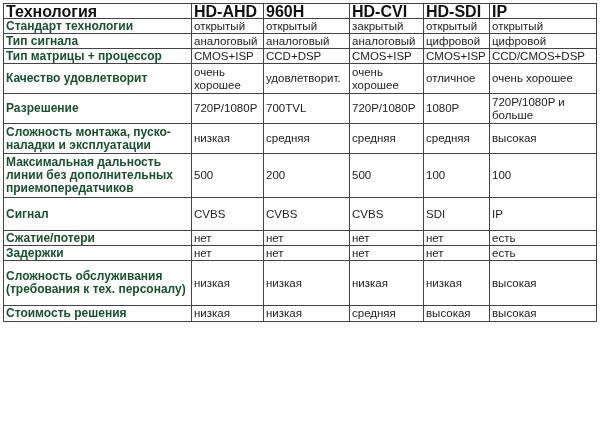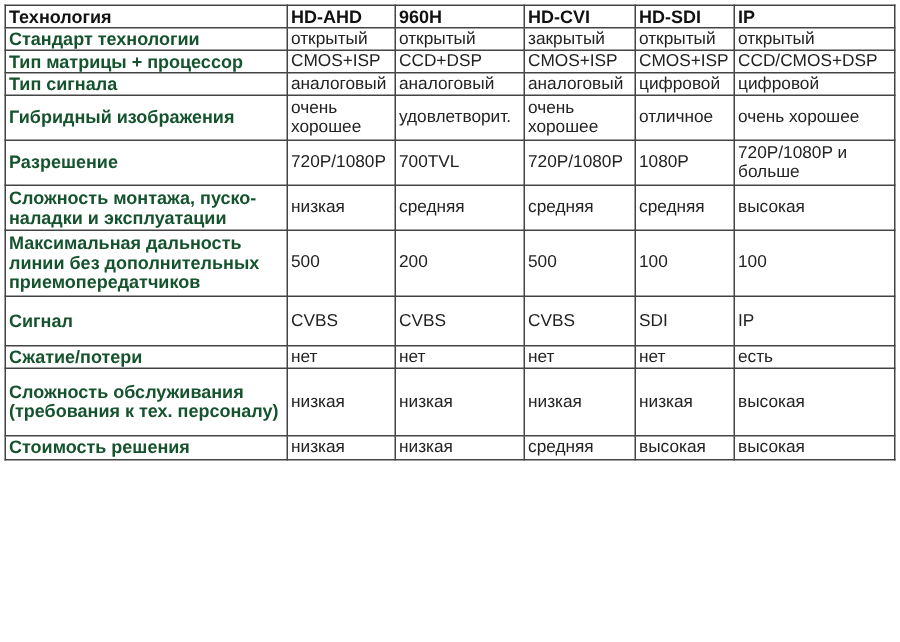--- a/index.html
+++ b/index.html
@@ -14,21 +14,21 @@
     line-height: 13px;
   }
   td {
     border: 1px solid #444;
     padding: 0 2px;
     vertical-align: middle;
     white-space: nowrap;
     overflow: hidden;
   }
   td.label { font-weight: bold; font-size: 12px; white-space: normal; color: #14532d; margin-top: 12px; }
-  tr.head td { font-weight: bold; font-size: 12px; color: #111; }
+  tr.head td { font-weight: bold; font-size: 16px; color: #111; }
   td.wrapcell { white-space: normal; }
 </style>
 </head>
 <body>
 
 <div class="wrap">
 <table>
   <colgroup>
     <col style="width:188px">
         <col style="width:72px">
@@ -48,37 +48,37 @@
     </tr>
     <tr style="height:15px">
       <td class="label">Стандарт технологии</td>
       <td>открытый</td>
       <td>открытый</td>
       <td>закрытый</td>
       <td>открытый</td>
       <td>открытый</td>
     </tr>
     <tr style="height:15px">
+      <td class="label">Тип сигнала</td>
+      <td>аналоговый</td>
+      <td>аналоговый</td>
+      <td>аналоговый</td>
+      <td>цифровой</td>
+      <td>цифровой</td>
+    </tr>
+    <tr style="height:15px">
       <td class="label">Тип матрицы + процессор</td>
       <td>CMOS+ISP</td>
       <td>CCD+DSP</td>
       <td>CMOS+ISP</td>
       <td>CMOS+ISP</td>
       <td>CCD/CMOS+DSP</td>
     </tr>
-    <tr style="height:15px">
-      <td class="label">Тип сигнала</td>
-      <td>аналоговый</td>
-      <td>аналоговый</td>
-      <td>аналоговый</td>
-      <td>цифровой</td>
-      <td>цифровой</td>
-    </tr>
     <tr style="height:30px">
-      <td class="label">Гибридный изображения</td>
+      <td class="label">Качество удовлетворит</td>
       <td class="wrapcell">очень хорошее</td>
       <td>удовлетворит.</td>
       <td class="wrapcell">очень хорошее</td>
       <td>отличное</td>
       <td>очень хорошее</td>
     </tr>
     <tr style="height:30px">
       <td class="label">Разрешение</td>
       <td>720P/1080P</td>
       <td>700TVL</td>
@@ -111,20 +111,28 @@
       <td>IP</td>
     </tr>
     <tr style="height:15px">
       <td class="label">Сжатие/потери</td>
       <td>нет</td>
       <td>нет</td>
       <td>нет</td>
       <td>нет</td>
       <td>есть</td>
     </tr>
+    <tr style="height:15px">
+      <td class="label">Задержки</td>
+      <td>нет</td>
+      <td>нет</td>
+      <td>нет</td>
+      <td>нет</td>
+      <td>есть</td>
+    </tr>
     <tr style="height:45px">
       <td class="label">Сложность обслуживания (требования к тех. персоналу)</td>
       <td>низкая</td>
       <td>низкая</td>
       <td>низкая</td>
       <td>низкая</td>
       <td>высокая</td>
     </tr>
     <tr style="height:16px">
       <td class="label">Стоимость решения</td>

